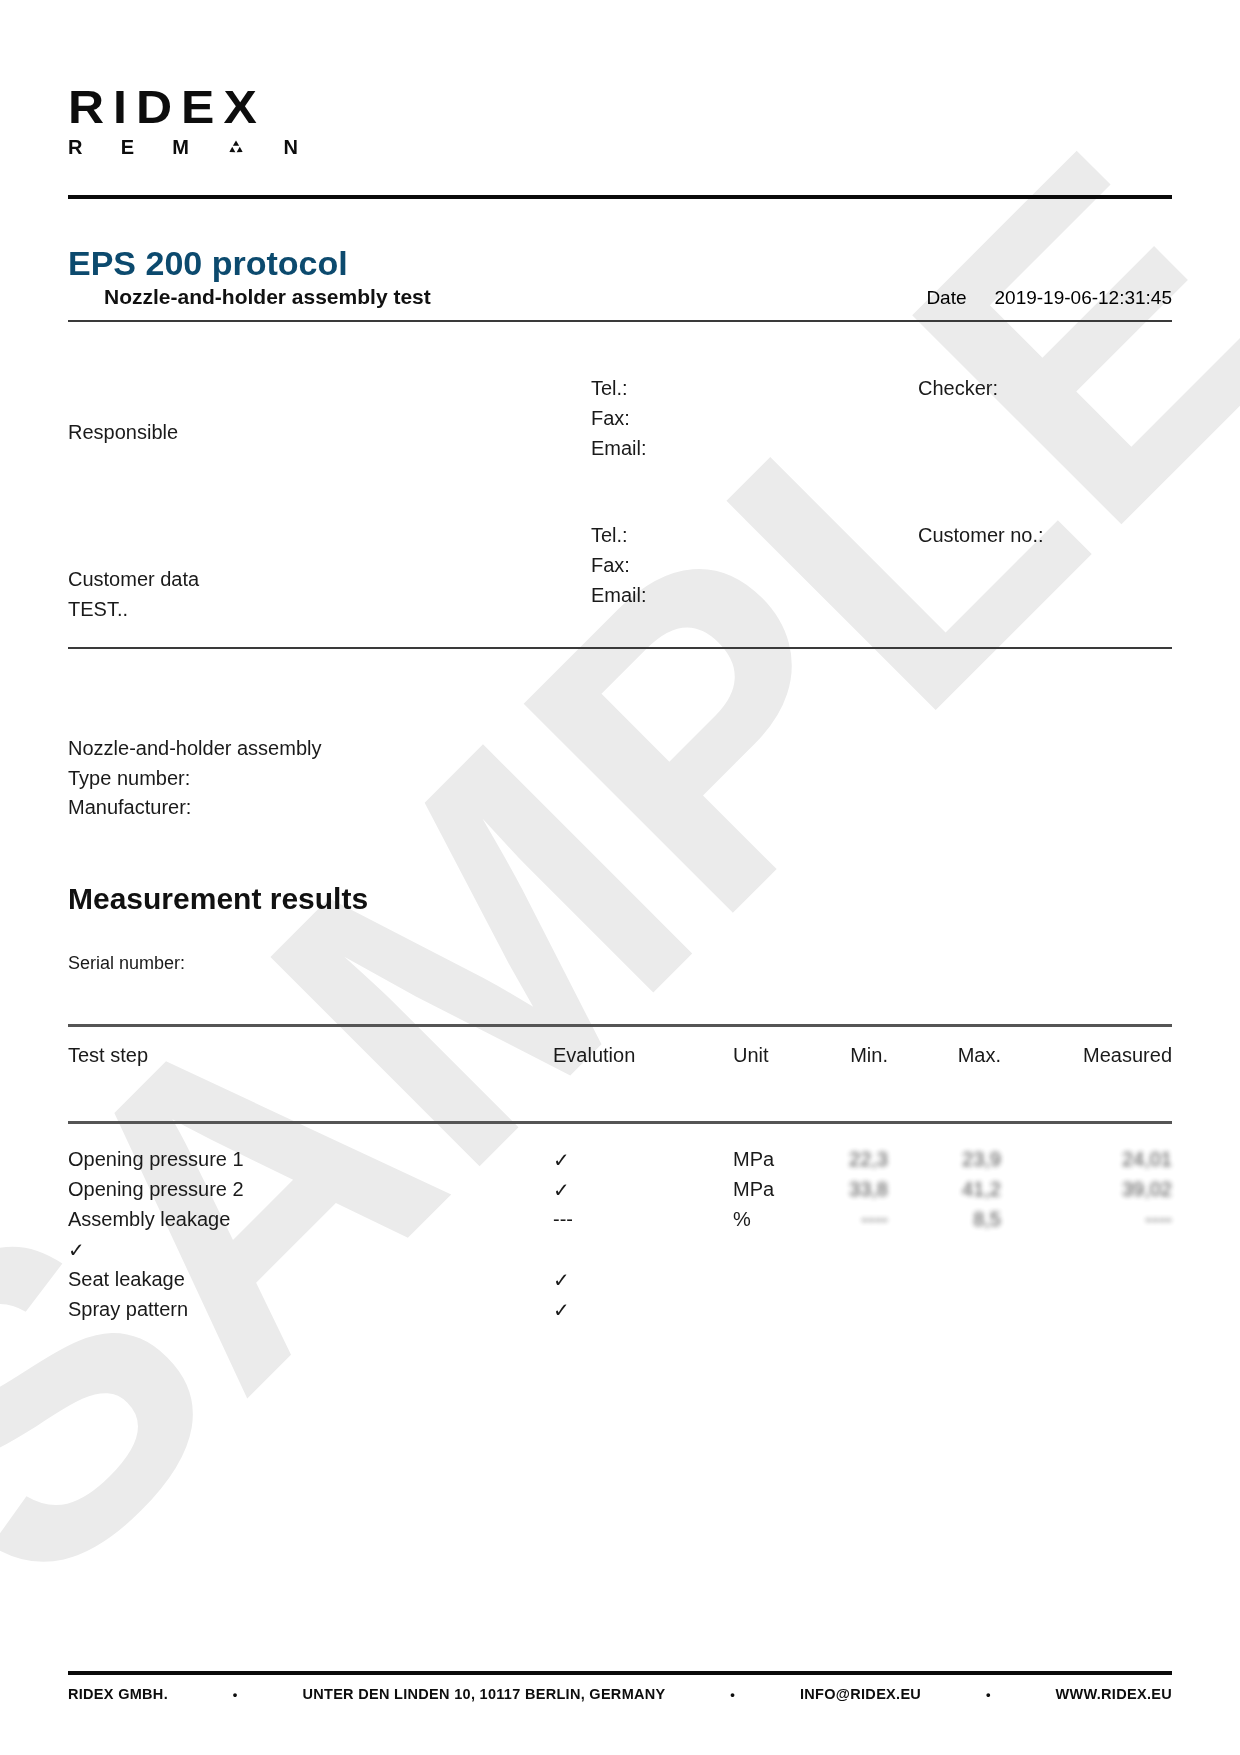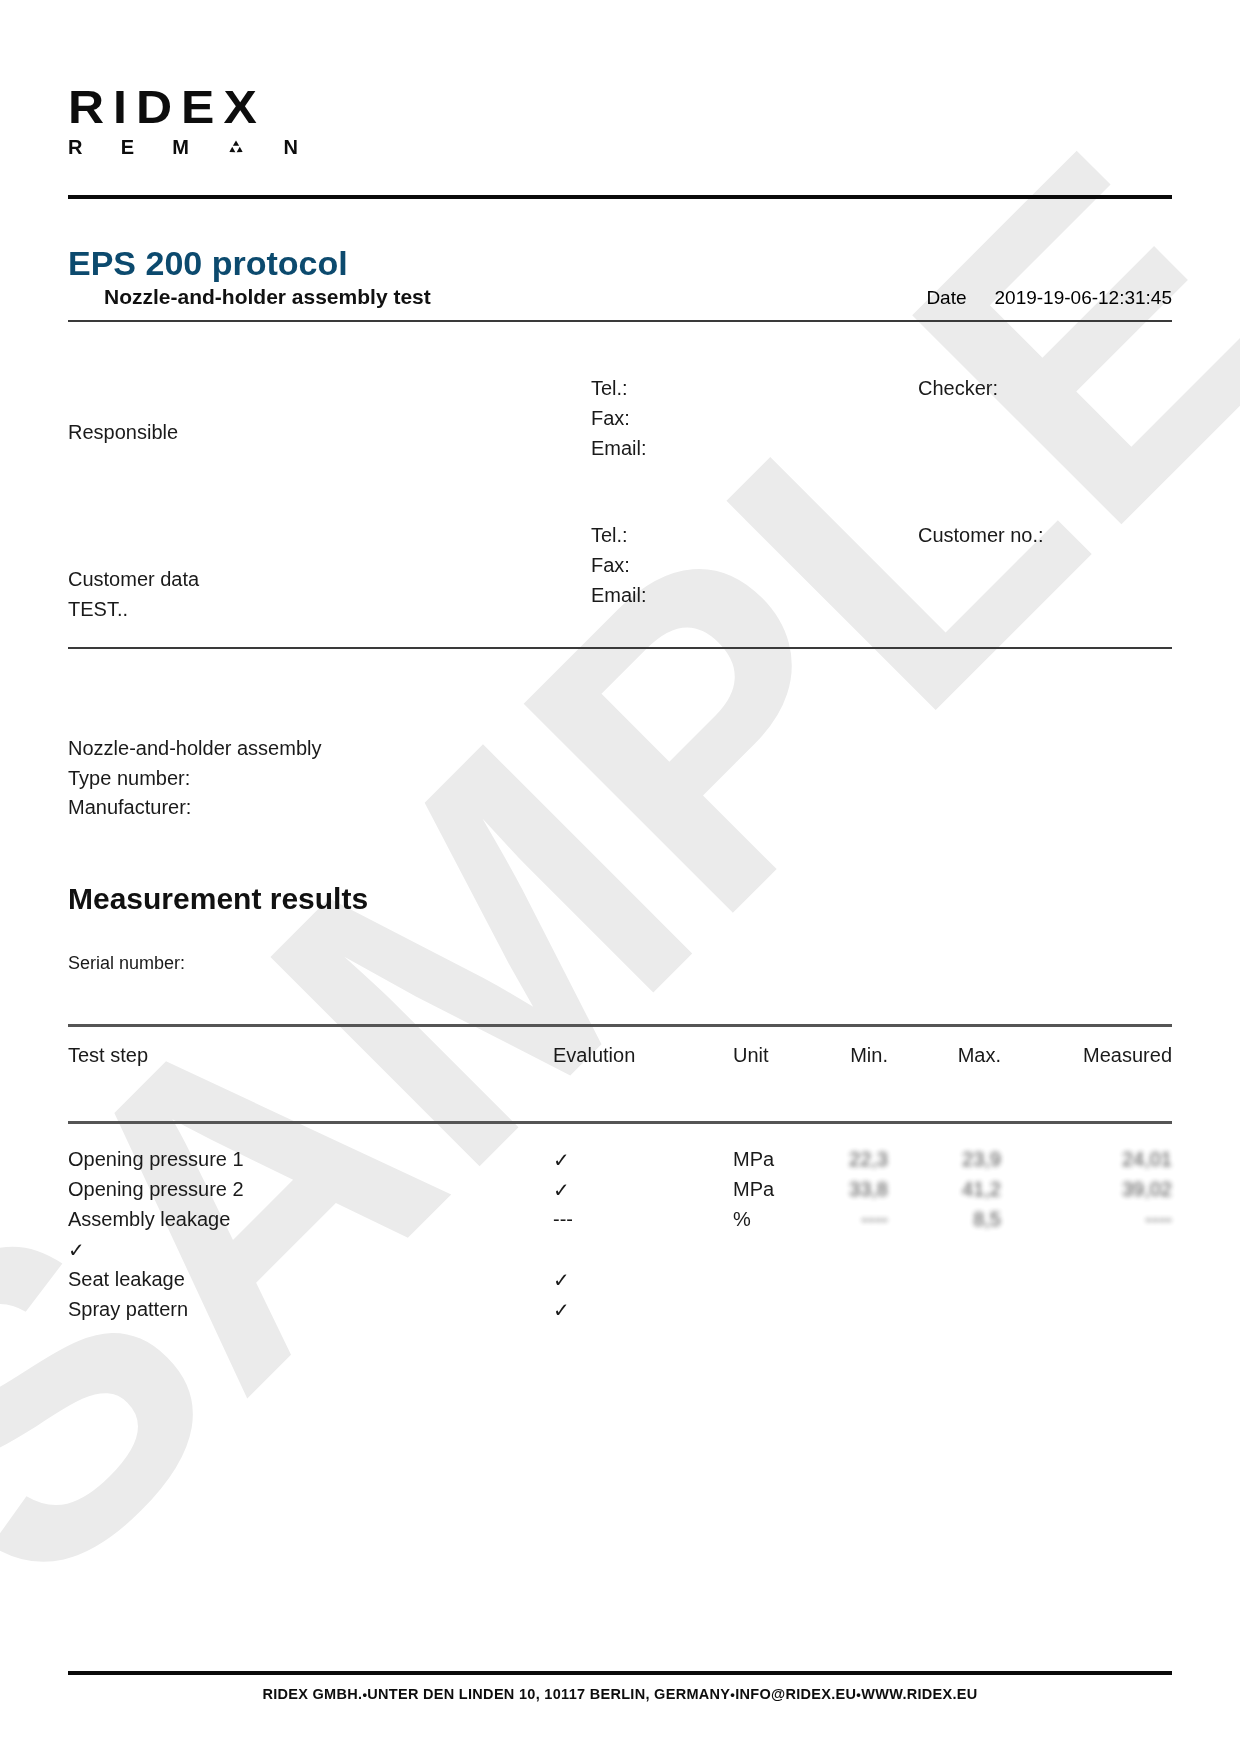--- a/index.html
+++ b/index.html
@@ -43,21 +43,21 @@
   .mtable{position:absolute;left:0;right:0;top:1024px;}
   .trow{display:grid;grid-template-columns:485px 180px 62px 93px 113px 171px;font-size:20px;}
   .trow .c4,.trow .c5,.trow .c6{text-align:right;}
   .thead{position:absolute;top:20px;left:0;right:0;}
   .tbody{position:absolute;top:124px;left:0;right:0;}
   .tbody .trow{height:30px;}
   .check{font-family:"DejaVu Sans",sans-serif;font-size:20px;}
   .blur{filter:blur(2.8px);opacity:.8;}
 
   
-  .footer-row{position:absolute;top:1686px;left:0;right:0;display:flex;justify-content:center;align-items:center;
+  .footer-row{position:absolute;top:1686px;left:0;right:0;display:flex;justify-content:space-between;align-items:center;
     font-size:14.5px;font-weight:bold;letter-spacing:.3px;color:#0d0d0d;}
   .bullet{font-size:13px;}
 </style>
 </head>
 <body>
 
 <div class="page">
 
   <div class="watermark">SAMPLE</div>
 

